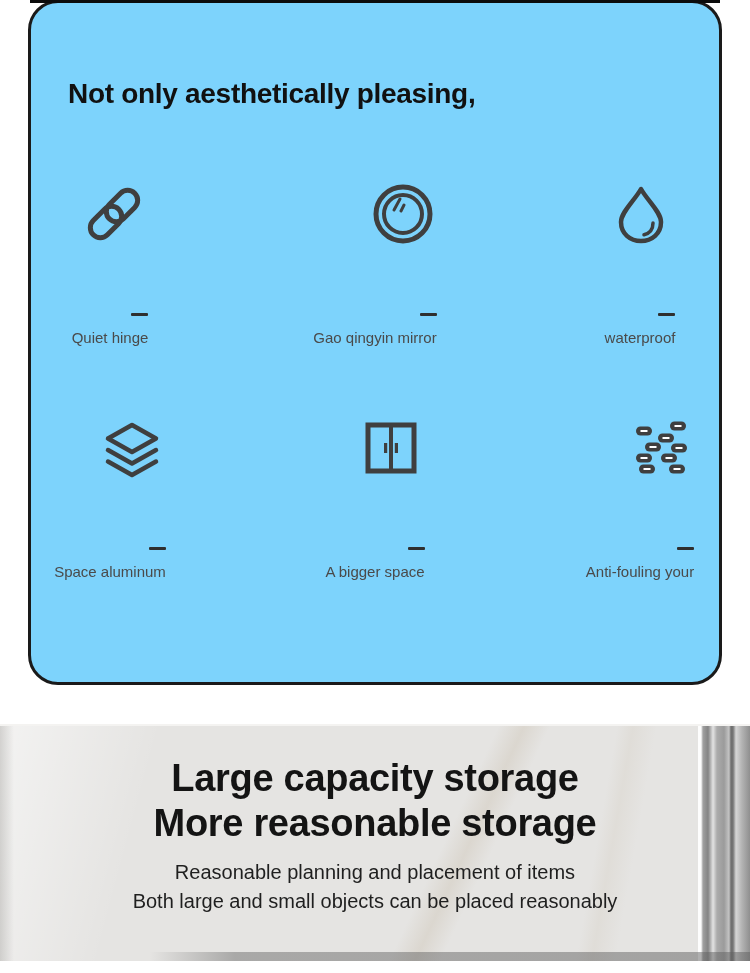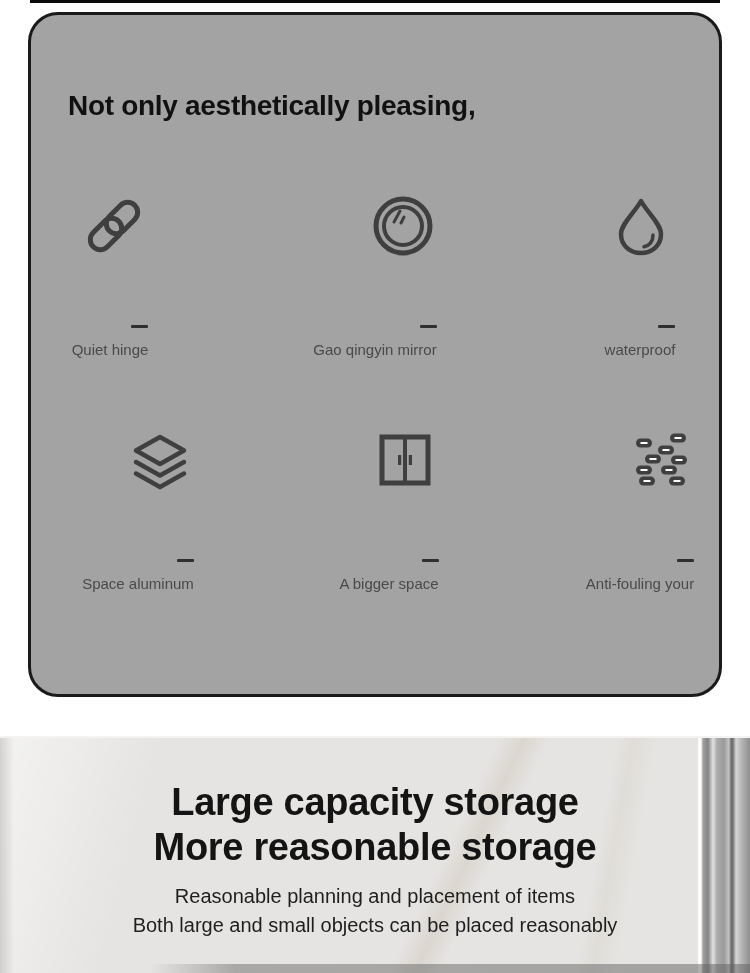--- a/index.html
+++ b/index.html
@@ -13,45 +13,45 @@
 
   
   .top-strip {
     position: absolute; top: 0; left: 30px; right: 30px; height: 3px;
     background: #0c0c0c;
   }
 
   
   .card {
     box-sizing: border-box;
-    margin: 12px 28px 0 28px;
+    margin: 0 28px 0 28px;
     height: 685px;
     border: 3px solid #1a1a1a;
     border-radius: 30px;
-    background: #a3a3a3;
+    background: #7dd3fc;
     overflow: hidden;
   }
   .card-heading {
     margin-top: 70px;
     padding-left: 37px;
     font-size: 28px;
     font-weight: bold;
     color: #111;
     line-height: 42px;
     letter-spacing: -0.3px;
     white-space: nowrap;
   }
   .features {
     display: grid;
     grid-template-columns: 158px auto 158px;
     justify-items: center;
     align-items: start;
     margin-top: 65px;
   }
-  .features.row2 { margin-top: 68px; padding-left: 28px; }
+  .features.row2 { margin-top: 68px; }
   .feature {
     display: flex; flex-direction: column; align-items: flex-end;
   }
   .feature svg { display: block; }
   .feature .dash {
     width: 17px; height: 3px; background: #2f2f2f;
     margin-top: 65px; border-radius: 1px;
   }
   .feature .label {
     margin-top: 13px;
@@ -90,21 +90,21 @@
       #6e6e6e 33px, #757575 35px,
       #d6d6d6 38px, #b3b3b3 44px, #8f8f8f 52px);
   }
   
   .storage .bottom-edge {
     position: absolute; left: 0; right: 0; bottom: 0; height: 9px;
     background: linear-gradient(to right,
       rgba(96,96,96,0) 150px, rgba(96,96,96,0.45) 235px, rgba(96,96,96,0.5) 100%);
   }
   .storage-heading {
-    padding-top: 42px;
+    padding-top: 30px;
     text-align: center;
     font-size: 38px;
     font-weight: bold;
     color: #141414;
     line-height: 45px;
     letter-spacing: -0.3px;
   }
   .storage-sub {
     margin-top: 12px;
     text-align: center;

